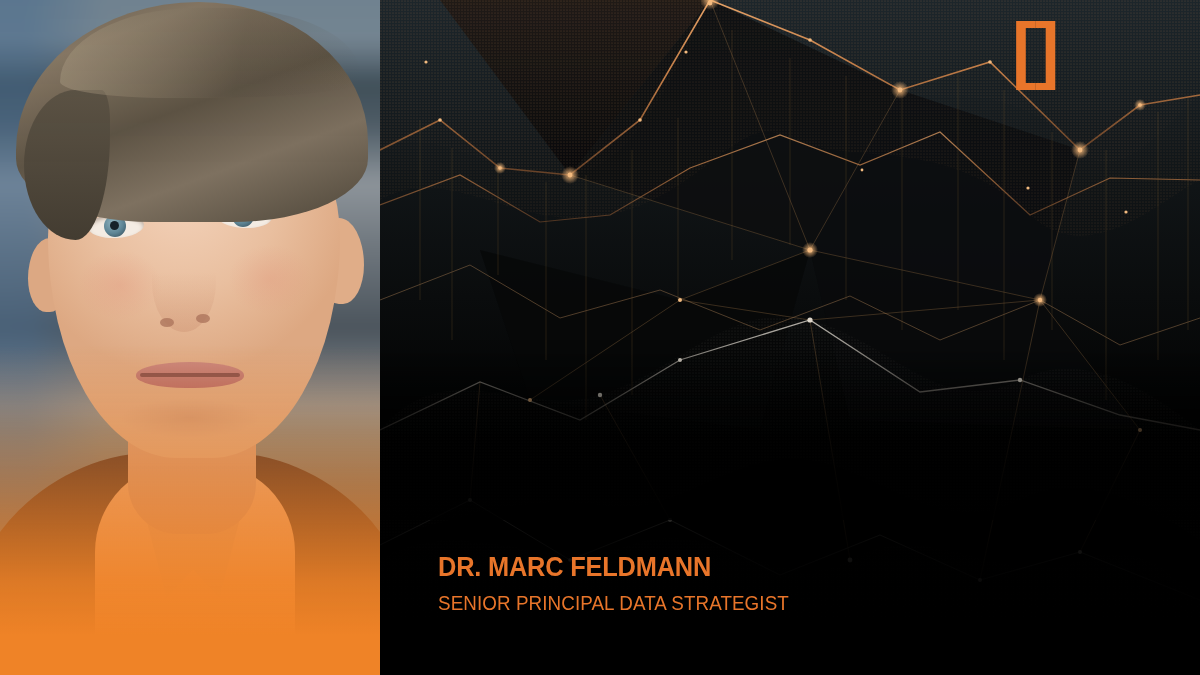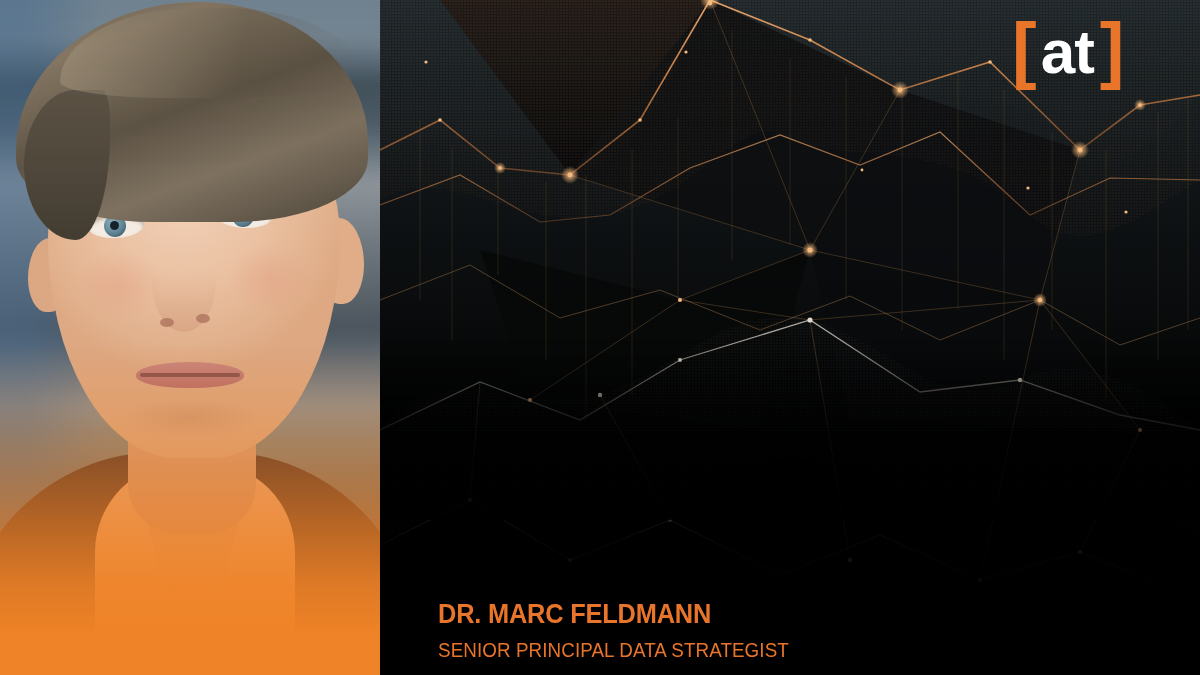--- a/index.html
+++ b/index.html
@@ -236,21 +236,21 @@
     font-weight:bold;
     line-height:.96;
     letter-spacing:-.5px;
     transform:scaleX(.93);
     transform-origin:left center;
     text-shadow:0 2px 18px rgba(0,0,0,.85);
   }
   .title .t-line{ display:block; white-space:nowrap; }
 
   .speaker{
-    position:absolute; left:438px; top:552px; z-index:8;margin-top:47px;
+    position:absolute; left:438px; top:552px; z-index:8;
   }
   .speaker-name{
     color:#e8752a;
     font-size:27px; font-weight:bold;
     letter-spacing:-.2px;
     transform:scaleX(.94); transform-origin:left center;
     white-space:nowrap;
   }
   .speaker-role{
     color:#e8752a;
@@ -447,21 +447,20 @@
       <div class="chin-shadow"></div>
       <div class="hair"></div>
       <div class="hair-sweep"></div>
     </div>
     <div class="photo-soften"></div>
     <div class="photo-orange-wash"></div>
   </div>
 
   <div class="logo">
     <span class="brk">[</span>
-    <span class="at">at</span>
     <span class="brk">]</span>
   </div>
 
 
   <div class="speaker">
     <div class="speaker-name">DR. MARC FELDMANN</div>
     <div class="speaker-role">SENIOR PRINCIPAL DATA STRATEGIST</div>
   </div>
 
 </div>

